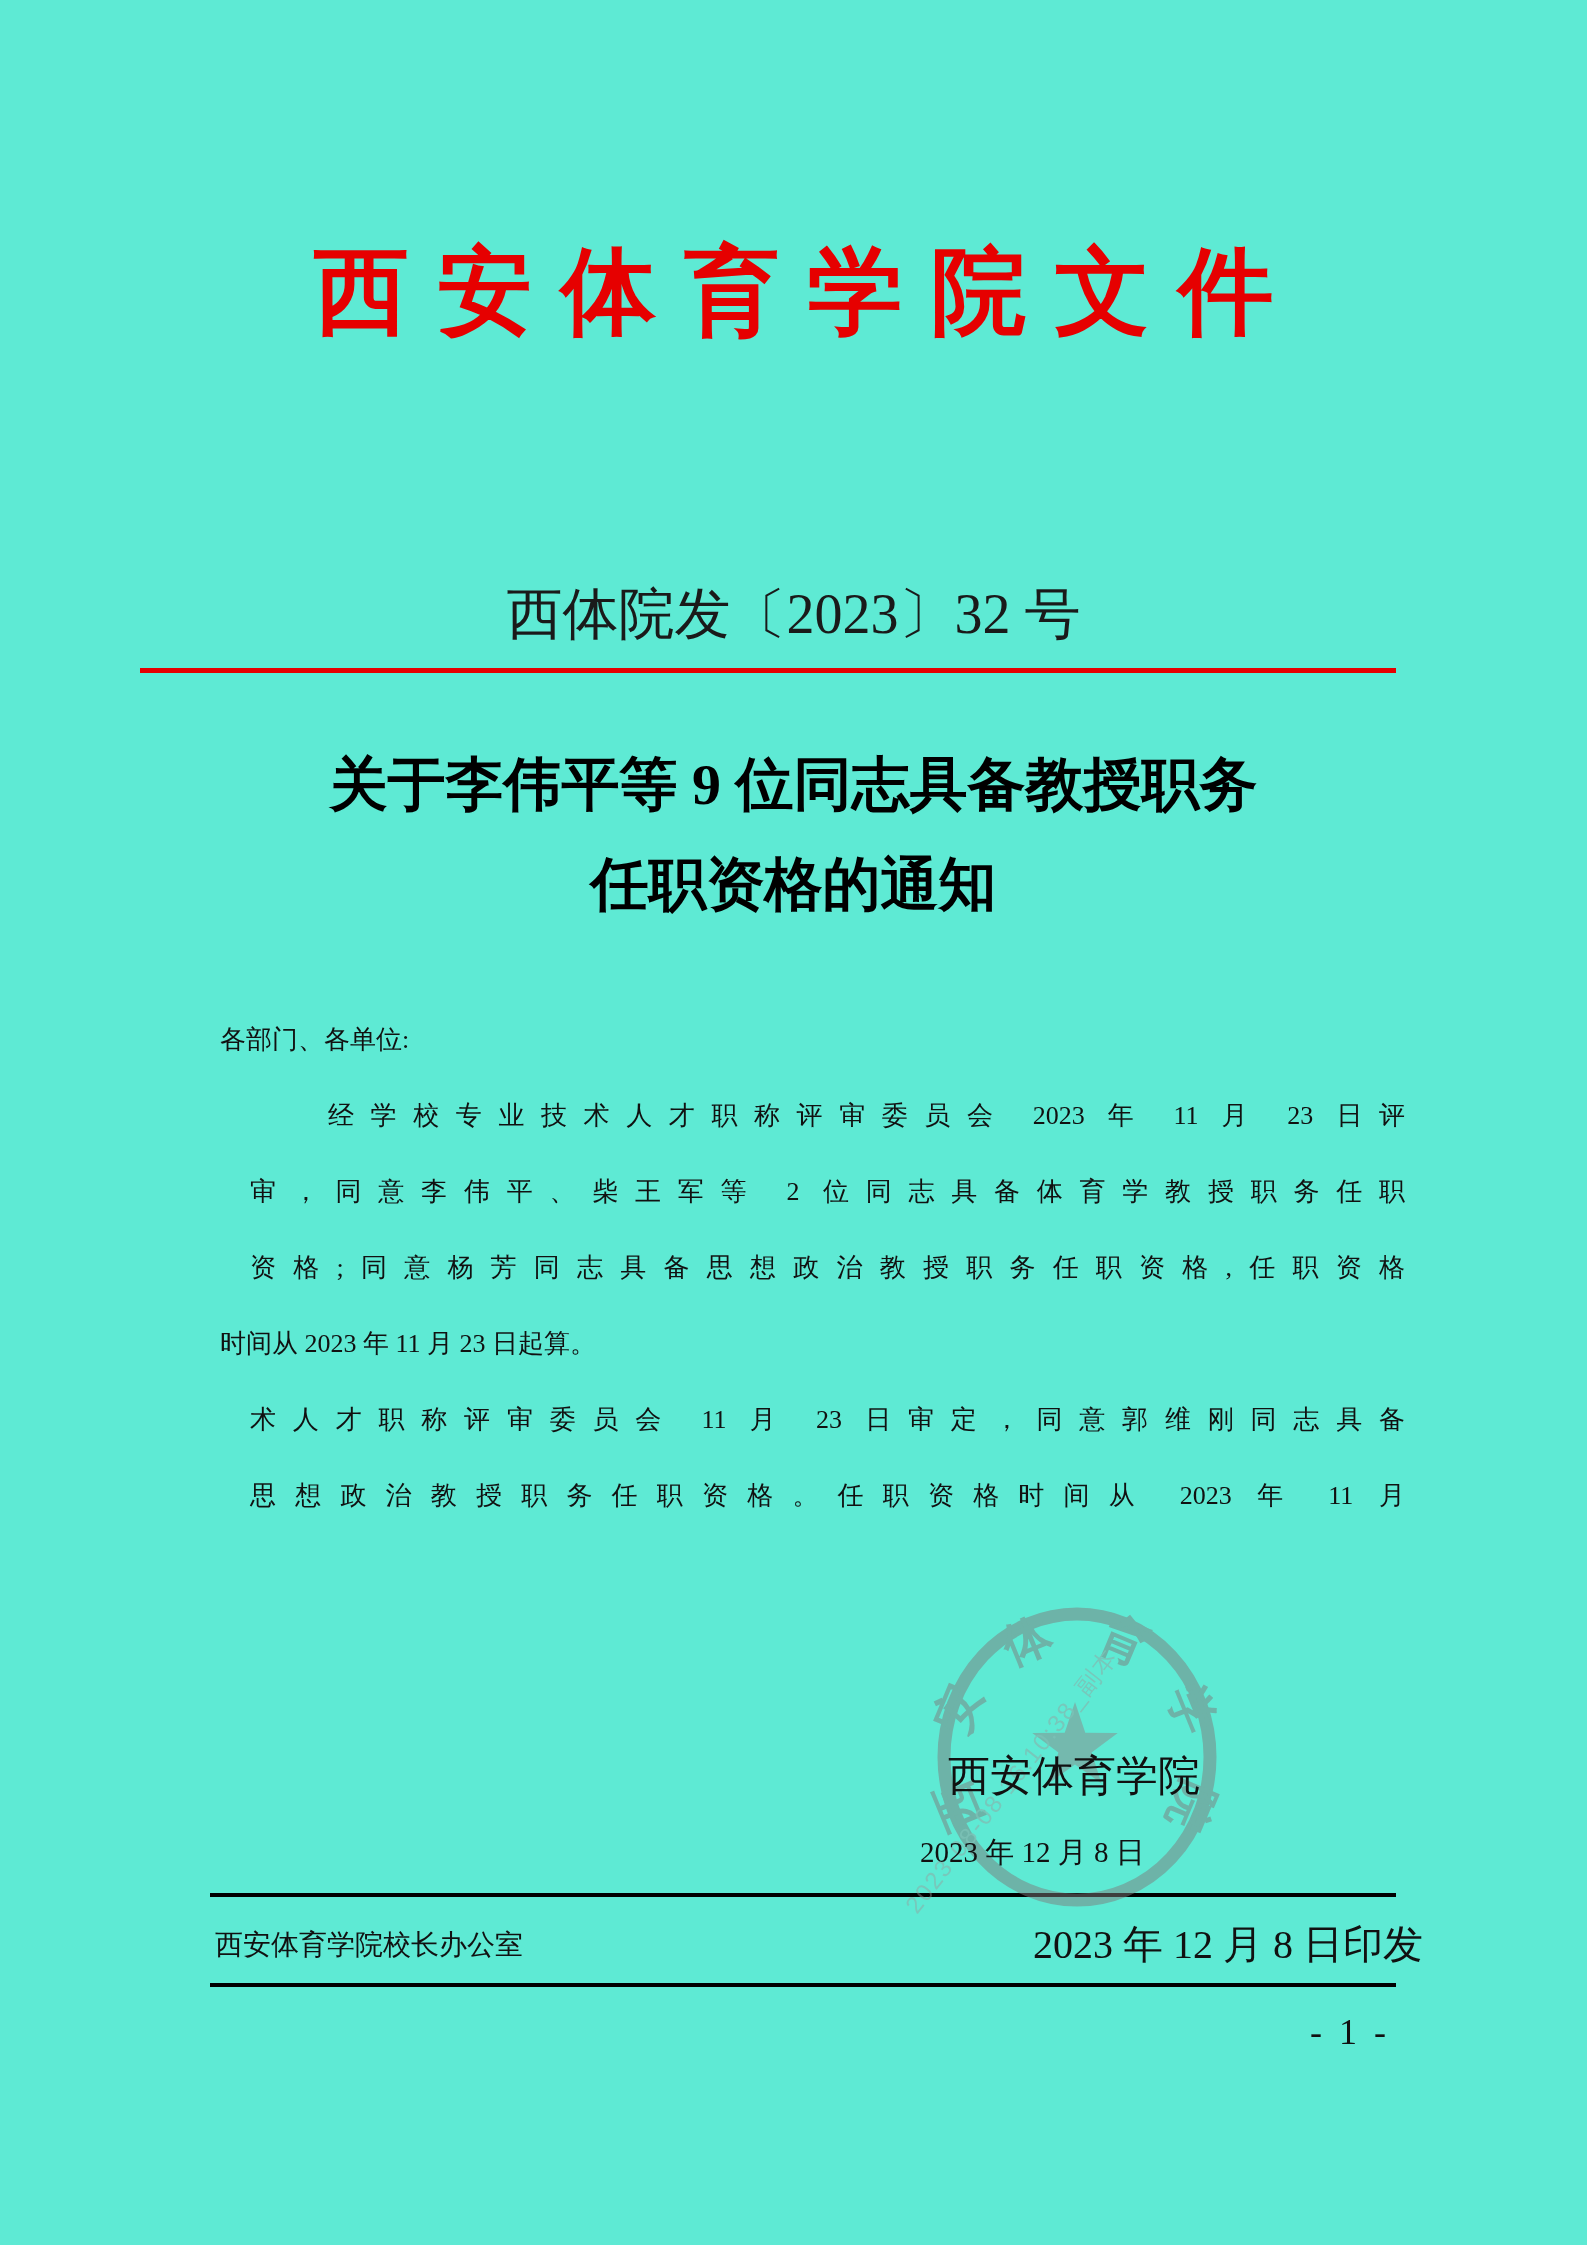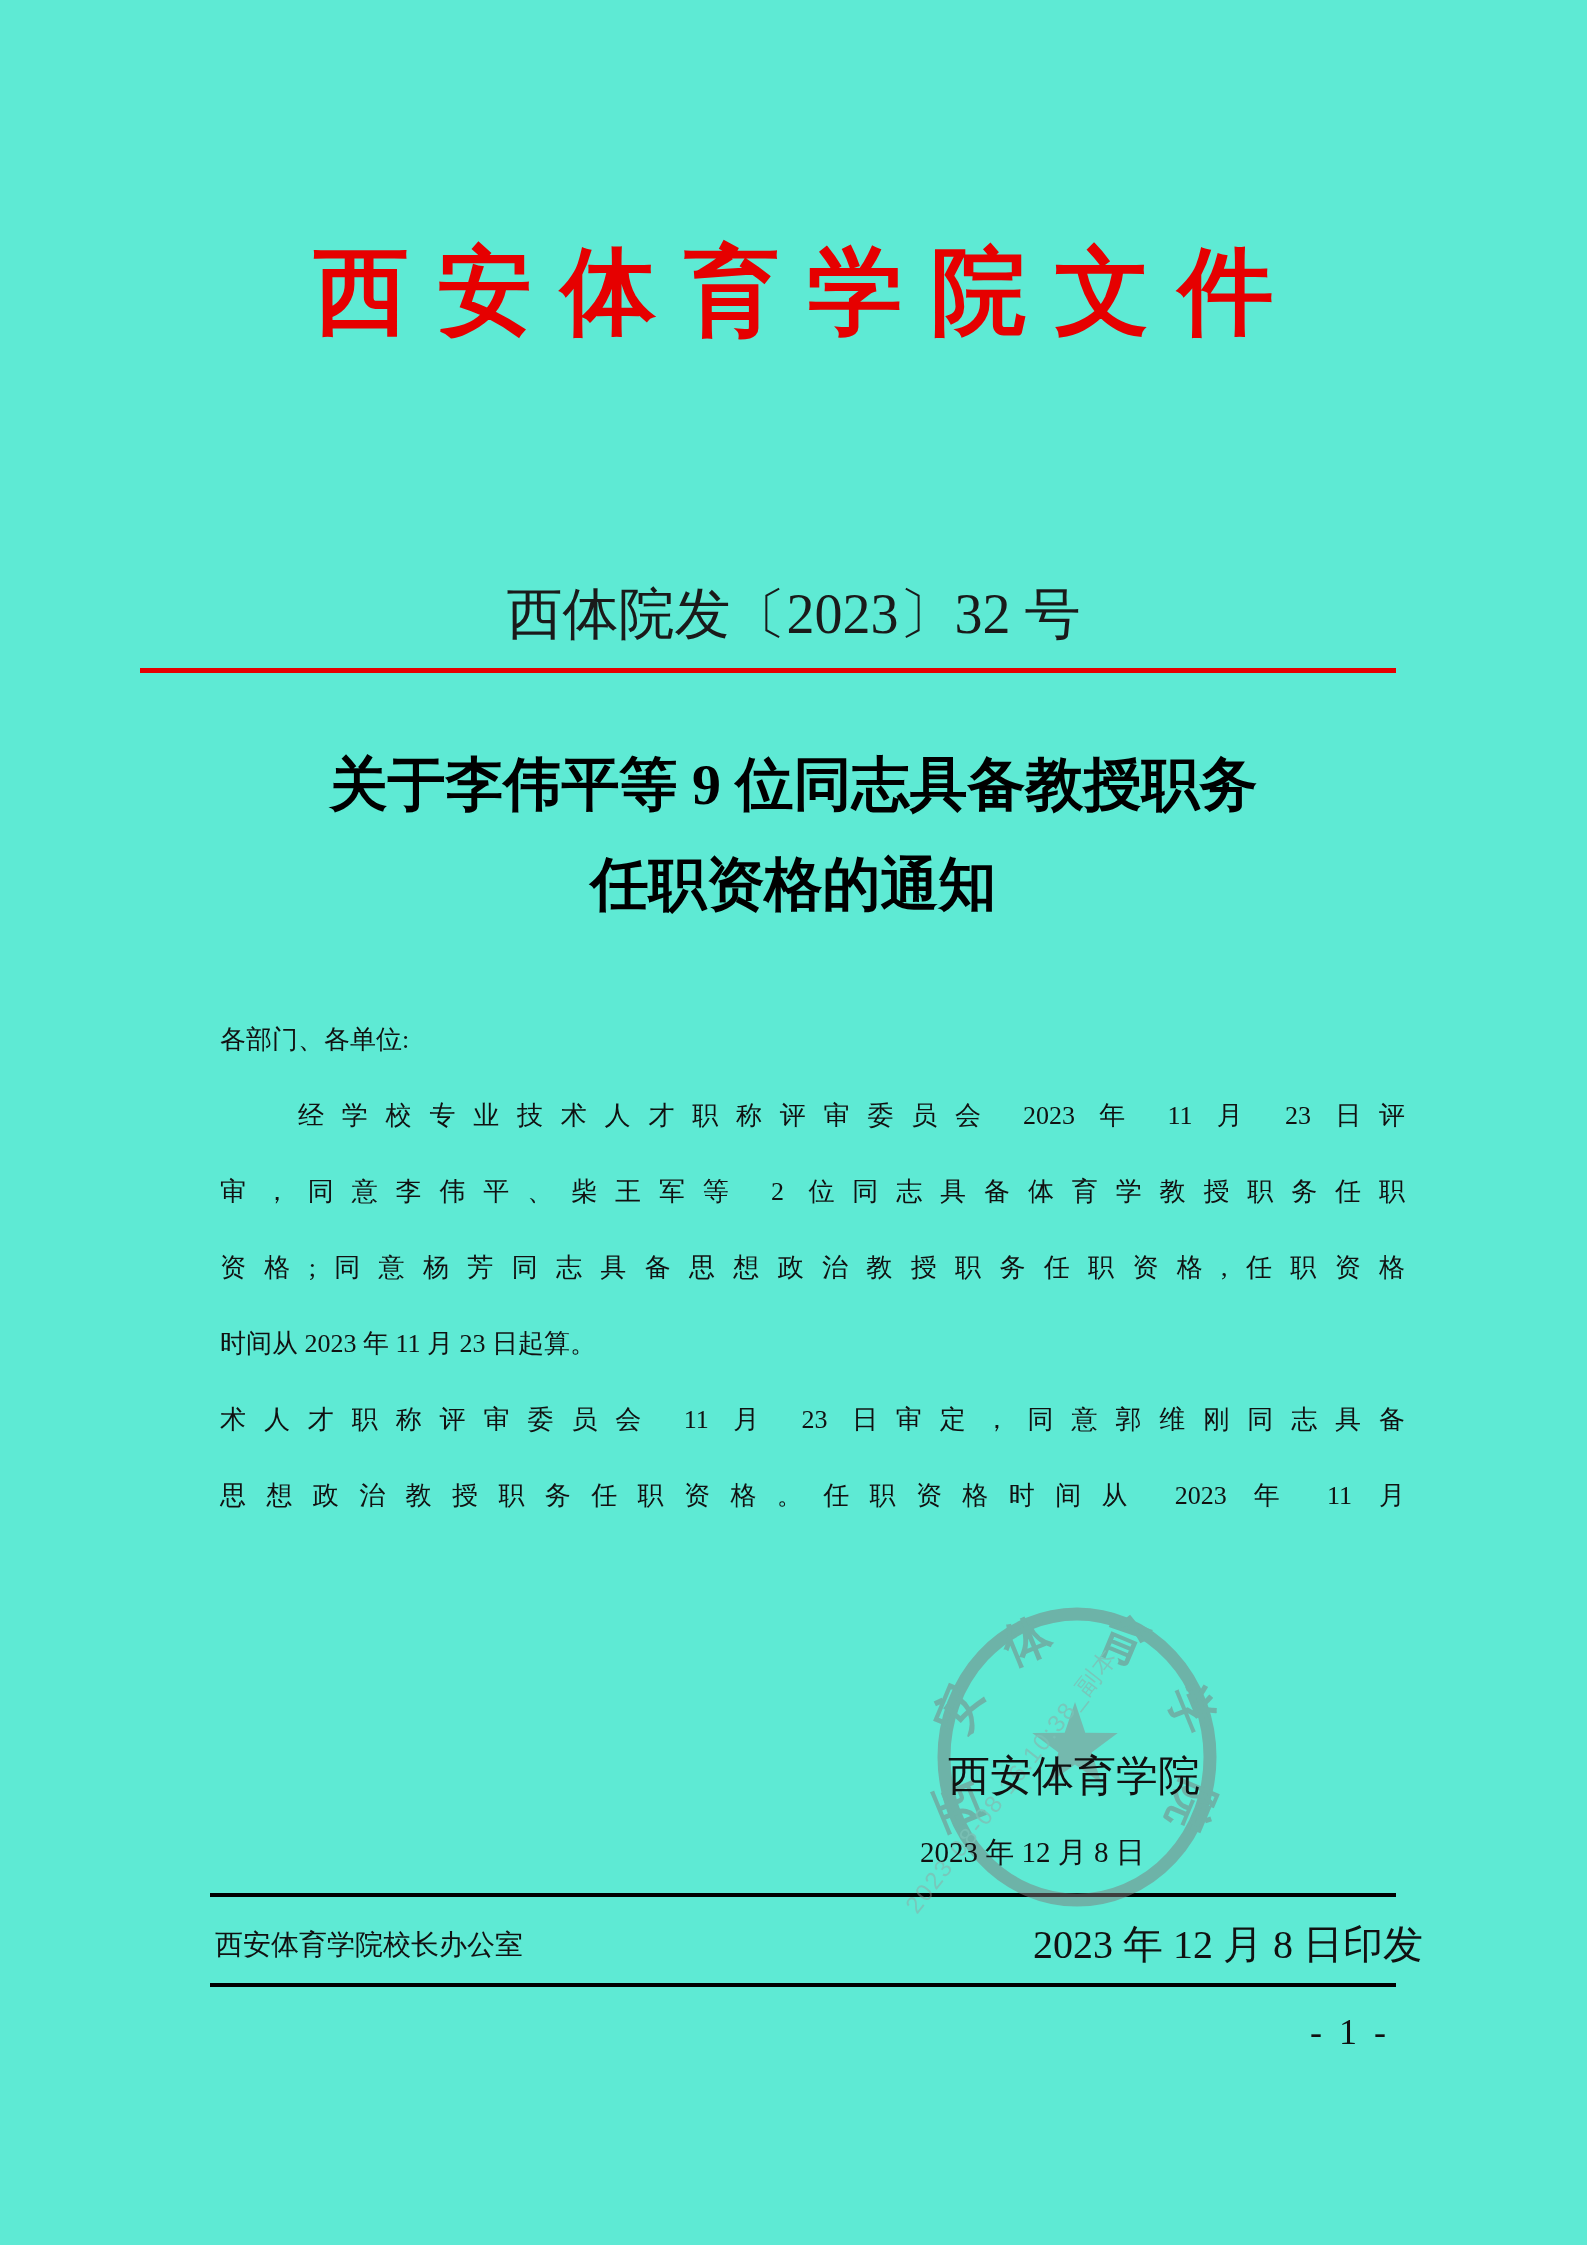--- a/index.html
+++ b/index.html
@@ -23,21 +23,21 @@
   }
   
   .doc-title{
     position:absolute;top:735px;left:0;width:100%;
     font-size:58px;line-height:100px;font-weight:bold;color:#000;
     text-align:center;white-space:nowrap;
   }
   
   .body-block{position:absolute;top:1002px;left:220px;width:1185px;font-size:26px;color:#111;}
   .bline{line-height:76px;height:76px;white-space:pre-wrap;}
-  .jt{text-align:justify;text-align-last:justify;}
+  .jt{text-align:justify;text-align-last:justify;margin-left:30px;}
   .ind{text-indent:78px;}
   
   .sig-org{position:absolute;top:1753px;left:948px;font-size:42px;line-height:46px;color:#111;z-index:3;white-space:nowrap;}
   .sig-date{position:absolute;top:1830px;left:920px;font-size:29px;line-height:44px;color:#111;z-index:3;white-space:nowrap;}
   
   .seal{position:absolute;left:905px;top:1577px;z-index:2;overflow:visible;opacity:0.5;filter:blur(0.6px);}
   
   .f-line{position:absolute;left:210px;width:1186px;height:4px;background:#000;z-index:1;}
   .f-line1{top:1893px;}
   .f-line2{top:1983px;}

